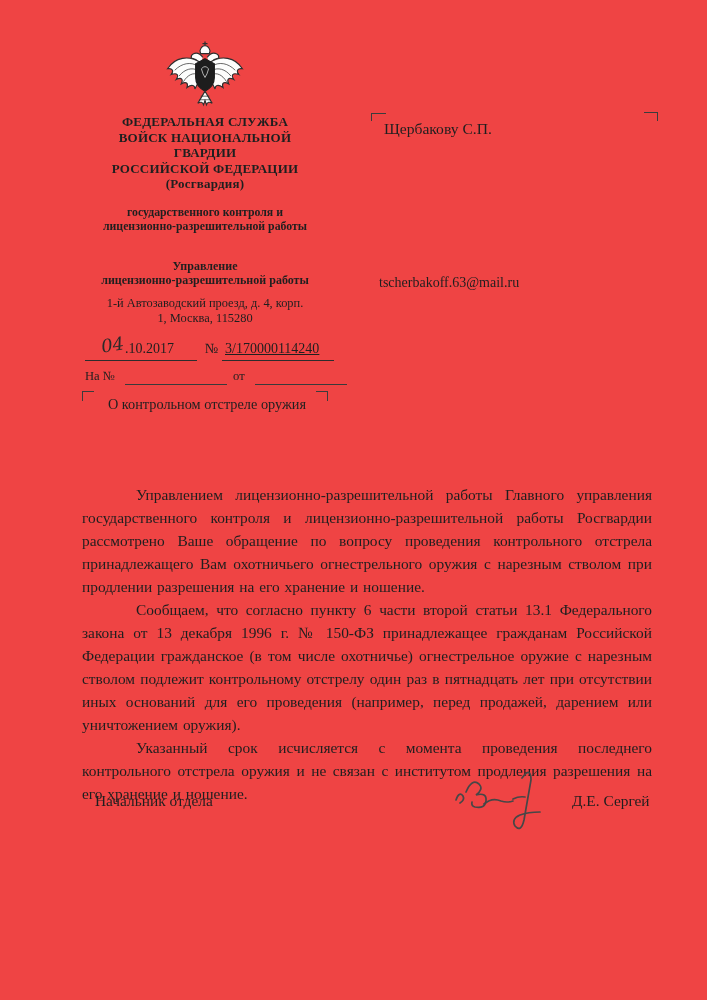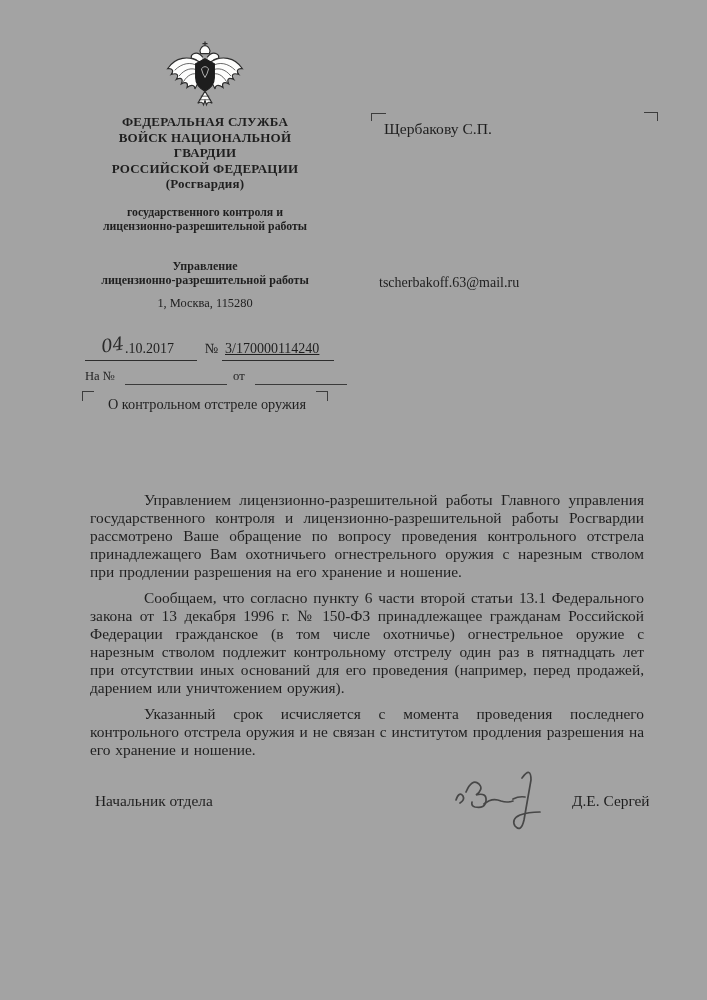--- a/index.html
+++ b/index.html
@@ -1,19 +1,19 @@
 <!DOCTYPE html>
 <html><head>
 <meta charset="utf-8">
 <style>
   html,body{margin:0;padding:0;}
   .page{
     position:relative;
     width:707px;height:1000px;
-    background:#a3a3a3;
+    background:#ef4444;
     font-family:"Liberation Serif", serif;
     color:#1f1f1f;
     overflow:hidden;
   }
   
   .emblem{position:absolute;left:160px;top:40px;width:90px;height:72px;}
   .org{position:absolute;left:76px;top:114px;width:258px;text-align:center;
        font-weight:bold;font-size:13px;line-height:15.6px;letter-spacing:.2px;}
   .dept{position:absolute;left:76px;top:205px;width:258px;text-align:center;
         font-weight:bold;font-size:11.8px;line-height:14px;}
@@ -41,22 +41,22 @@
   .c-subj-r{left:316px;top:391px;}
   .c-addr-l{left:371px;top:113px;width:14px;height:7px;}
   .c-addr-r{left:644px;top:112px;width:13px;height:8px;}
   .subject{position:absolute;left:78px;top:396px;width:258px;text-align:center;font-size:14.3px;}
   
   .addr-name{position:absolute;left:384px;top:120px;font-size:15.6px;}
   .addr-email{position:absolute;left:379px;top:275px;font-size:14px;}
   
   .salutation{position:absolute;left:82px;top:452px;width:570px;text-align:center;font-size:15.5px;}
   .body-text{position:absolute;left:82px;top:483px;width:570px;}
-  .body-text p{margin:8px;text-align:justify;text-indent:54px;
-               font-size:15.4px;line-height:18px;word-spacing:1px;}
+  .body-text p{margin:0;text-align:justify;text-indent:54px;
+               font-size:15.4px;line-height:23px;word-spacing:1px;}
   
   .signoff-pos{position:absolute;left:95px;top:792px;font-size:15.4px;}
   .sig{position:absolute;left:450px;top:766px;width:125px;height:75px;}
   .signer{position:absolute;left:572px;top:792px;font-size:15.4px;}
 </style>
 </head>
 <body>
 
 <div class="page">
 
@@ -95,20 +95,21 @@
     <div>государственного контроля и</div>
     <div>лицензионно-разрешительной работы</div>
   </div>
 
   <div class="division">
     <div>Управление</div>
     <div>лицензионно-разрешительной работы</div>
   </div>
 
   <div class="address">
+    <div>1-й Автозаводский проезд, д. 4, корп.</div>
     <div>1, Москва, 115280</div>
   </div>
 
   <div class="date-line">
     <span class="hw-date">04</span>
     <span class="date-rest">.10.2017</span>
     <div class="u1"></div>
     <span class="num-sign">№</span>
     <span class="doc-num">3/170000114240</span>
     <div class="u2"></div>

